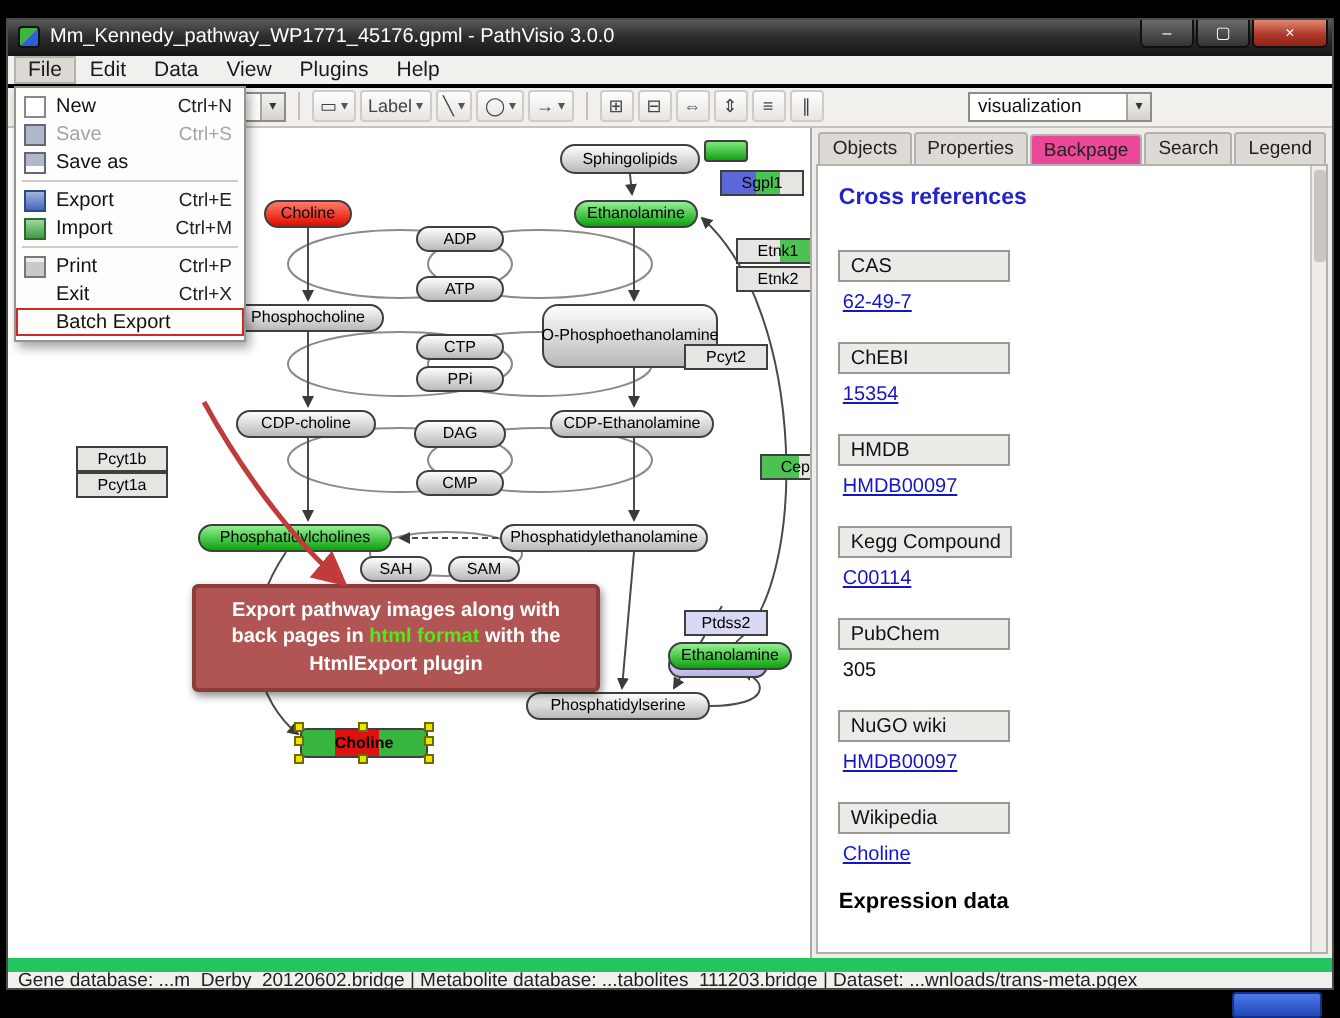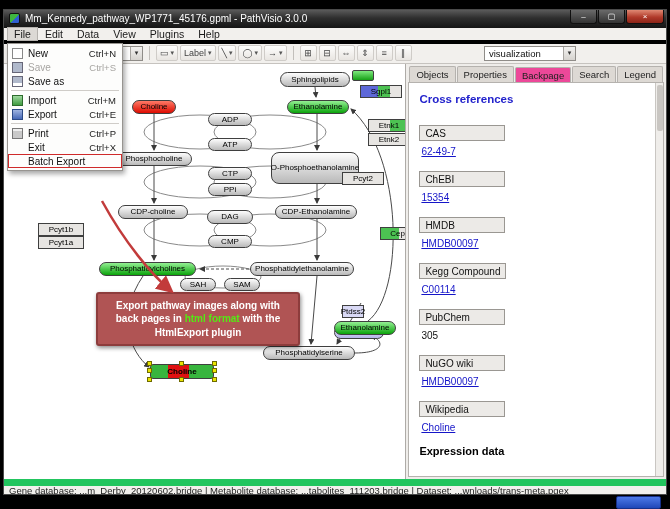--- a/index.html
+++ b/index.html
@@ -9,21 +9,21 @@
   
   .window { position:absolute; left:3px; top:9px; width:664px; height:486px; background:#e9e7e3; border:1px solid #4a4a4a; display:flex; flex-direction:column; }
   .titlebar { height:18px; background:linear-gradient(#5a5a5a,#2e2e2e 45%,#151515); display:flex; align-items:center; padding:0 2px 0 5px; color:#fff; }
   .app-icon { width:11px; height:11px; border-radius:2px; background:linear-gradient(135deg,#3fb53f 0 50%,#2f5fd0 50%); border:1px solid #111; margin-right:5px; }
   .title { font-size:10px; white-space:nowrap; overflow:hidden; flex:1; }
   .win-controls { display:flex; gap:1px; align-self:flex-start; }
   .wbtn { width:27px; height:14px; background:linear-gradient(#6a6a6a,#333); border:1px solid #101010; border-top:none; color:#fff; font-size:8px; line-height:13px; text-align:center; border-radius:0 0 3px 3px; cursor:default; }
   .wbtn.close { width:38px; background:linear-gradient(#e08973,#b03a2a 55%,#8c2418); }
 
   
-  .menubar { height:16px; background:#f2f0ed; display:flex; align-items:center; padding-left:3px; border-bottom:4px solid #000000; }
+  .menubar { height:16px; background:#f2f0ed; display:flex; align-items:center; padding-left:3px; border-bottom:2px solid #000000; }
   .mb-item { font-size:10.5px; padding:1px 7px; color:#1a1a1a; }
   .mb-item.active { background:#dcd9d5; border:1px solid #b5b2ae; padding:0 6px; }
 
   
   .toolbar { height:20px; background:#f2f0ed; border-bottom:1px solid #c6c3bf; display:flex; align-items:center; gap:3px; padding:0 4px; }
   .tb-sep { width:1px; height:14px; background:#c2bfbb; margin:0 3px; }
   .tb-btn { min-width:17px; height:16px; border:1px solid #cfccc8; background:linear-gradient(#fdfdfc,#e8e5e1); font-size:9px; color:#444; display:flex; align-items:center; justify-content:center; gap:2px; padding:0 3px; border-radius:2px; }
   .tb-caret { font-size:7px; color:#555; }
   .tb-label { font-size:9.5px; color:#222; margin:0 2px; }
   .combo { height:15px; background:#fff; border:1px solid #8f8c88; display:flex; align-items:center; font-size:9.5px; padding-left:4px; color:#111; }
@@ -301,21 +301,21 @@
           </div>
           <div class="pnode metab-gray" style="left: 176px; top: 214px; width: 36px; height: 13px;">
             <span>SAH</span>
           </div>
           <div class="pnode metab-gray" style="left: 220px; top: 214px; width: 36px; height: 13px;">
             <span>SAM</span>
           </div>
           <div class="pnode metab-lavender" style="left: 330px; top: 226px; width: 50px; height: 13px; margin-top: 36px;">
             <span>L-Serine</span>
           </div>
-          <div class="pnode gene lavender" style="left: 338px; top: 241px; width: 22px; height: 13px;">
+          <div class="pnode gene lavender" style="left: 338px; top: 241px; width: 42px; height: 13px;">
             <span>Ptdss2</span>
           </div>
           <div class="pnode metab-green" style="left: 330px; top: 257px; width: 62px; height: 14px;">
             <span>Ethanolamine</span>
           </div>
           <div class="pnode metab-gray" style="left: 259px; top: 282px; width: 92px; height: 14px;">
             <span>Phosphatidylserine</span>
           </div>
           <div class="pnode selected-node" style="left: 146px; top: 300px; width: 64px; height: 15px;">
             <span>Choline</span>
@@ -371,28 +371,28 @@
         <span class="fm-label">Save</span>
         <span class="fm-shortcut">Ctrl+S</span>
       </div>
       <div class="fm-item">
         <span class="fm-icon icon-saveas"></span>
         <span class="fm-label">Save as</span>
         <span class="fm-shortcut"></span>
       </div>
       <div class="menu-sep"></div>
       <div class="fm-item">
+        <span class="fm-icon icon-export"></span>
+        <span class="fm-label">Export</span>
+        <span class="fm-shortcut">Ctrl+E</span>
+      </div>
+      <div class="fm-item">
         <span class="fm-icon icon-import"></span>
         <span class="fm-label">Import</span>
         <span class="fm-shortcut">Ctrl+M</span>
-      </div>
-      <div class="fm-item">
-        <span class="fm-icon icon-export"></span>
-        <span class="fm-label">Export</span>
-        <span class="fm-shortcut">Ctrl+E</span>
       </div>
       <div class="menu-sep"></div>
       <div class="fm-item">
         <span class="fm-icon icon-print"></span>
         <span class="fm-label">Print</span>
         <span class="fm-shortcut">Ctrl+P</span>
       </div>
       <div class="fm-item">
         <span class="fm-icon icon-none"></span>
         <span class="fm-label">Exit</span>

